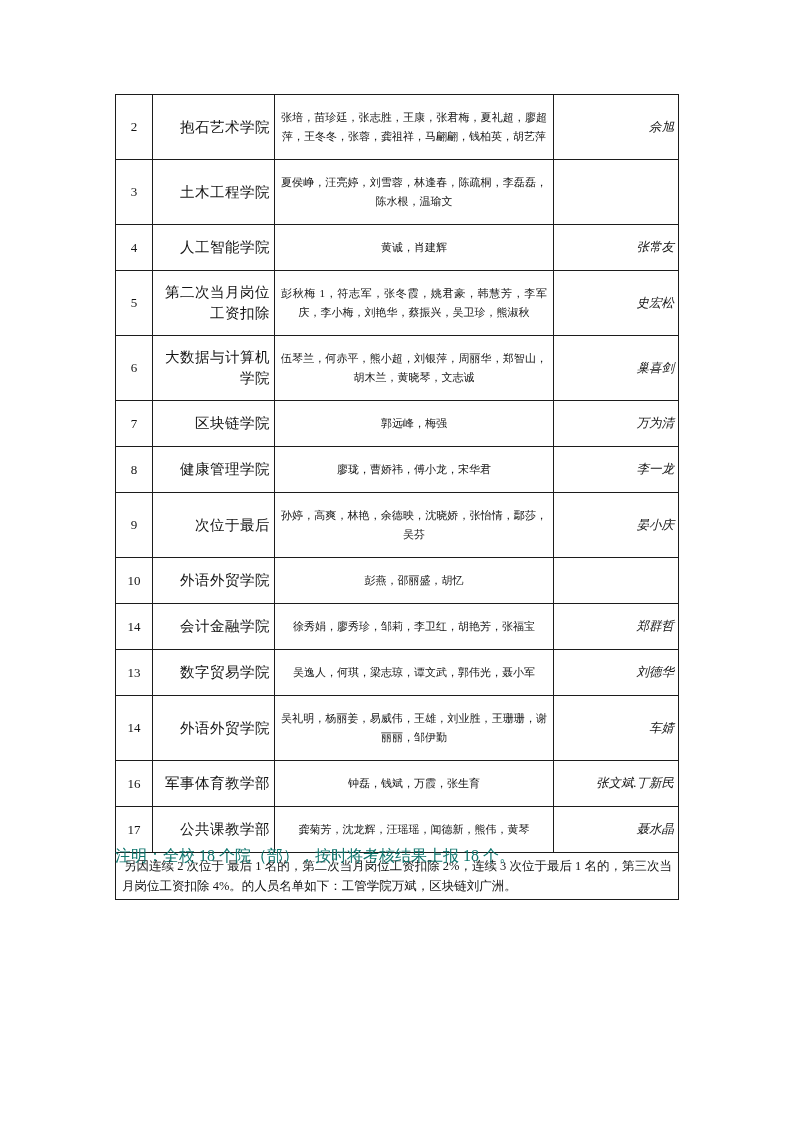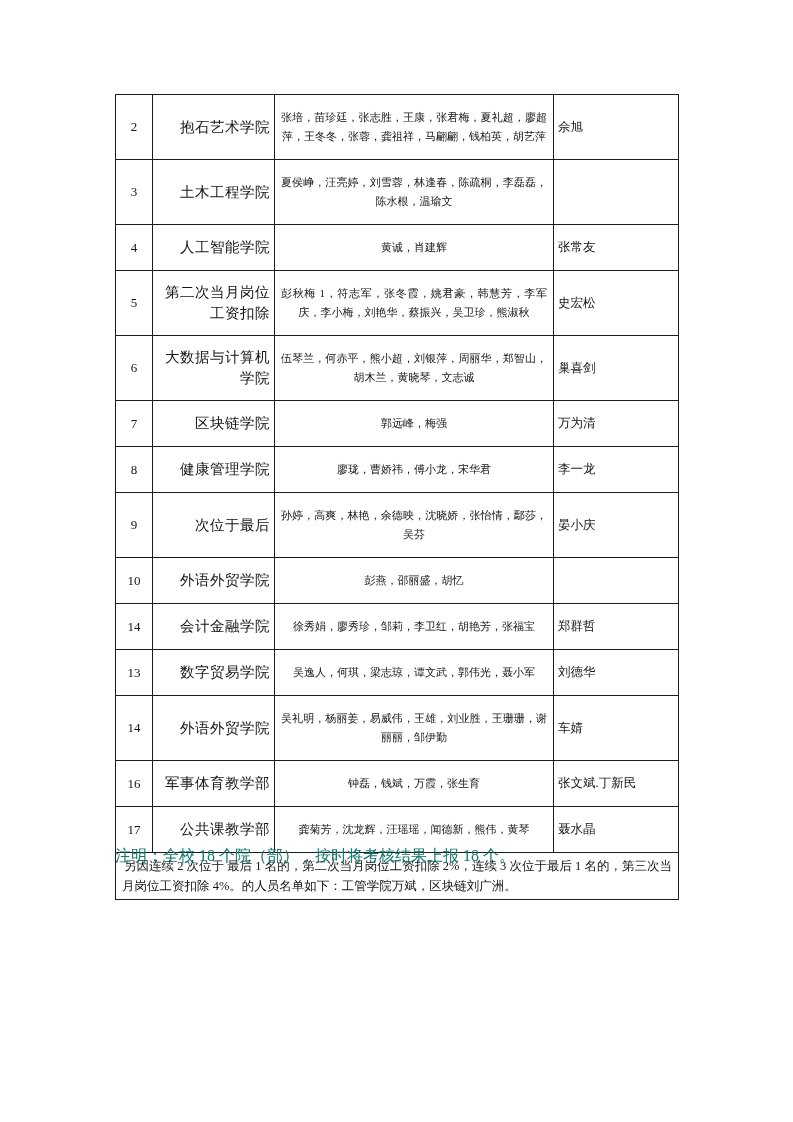--- a/index.html
+++ b/index.html
@@ -44,23 +44,24 @@
   }
   td.col-names {
     text-align: justify;
     text-align-last: center;
     font-size: 11px;
     line-height: 19px;
     padding: 13px 6px;
     margin-left: 16px;
   }
   td.col-leader {
-    text-align: left;
+    text-align: right;
     font-size: 12.5px;
     line-height: 19px;
+    font-style: italic;
   }
   td.footer-note-cell {
     text-align: right;
     text-align-last: left;
     font-size: 12.5px;
     line-height: 20px;
     padding: 3px 6px;
     height: 44px;
   }
   .note-line {

